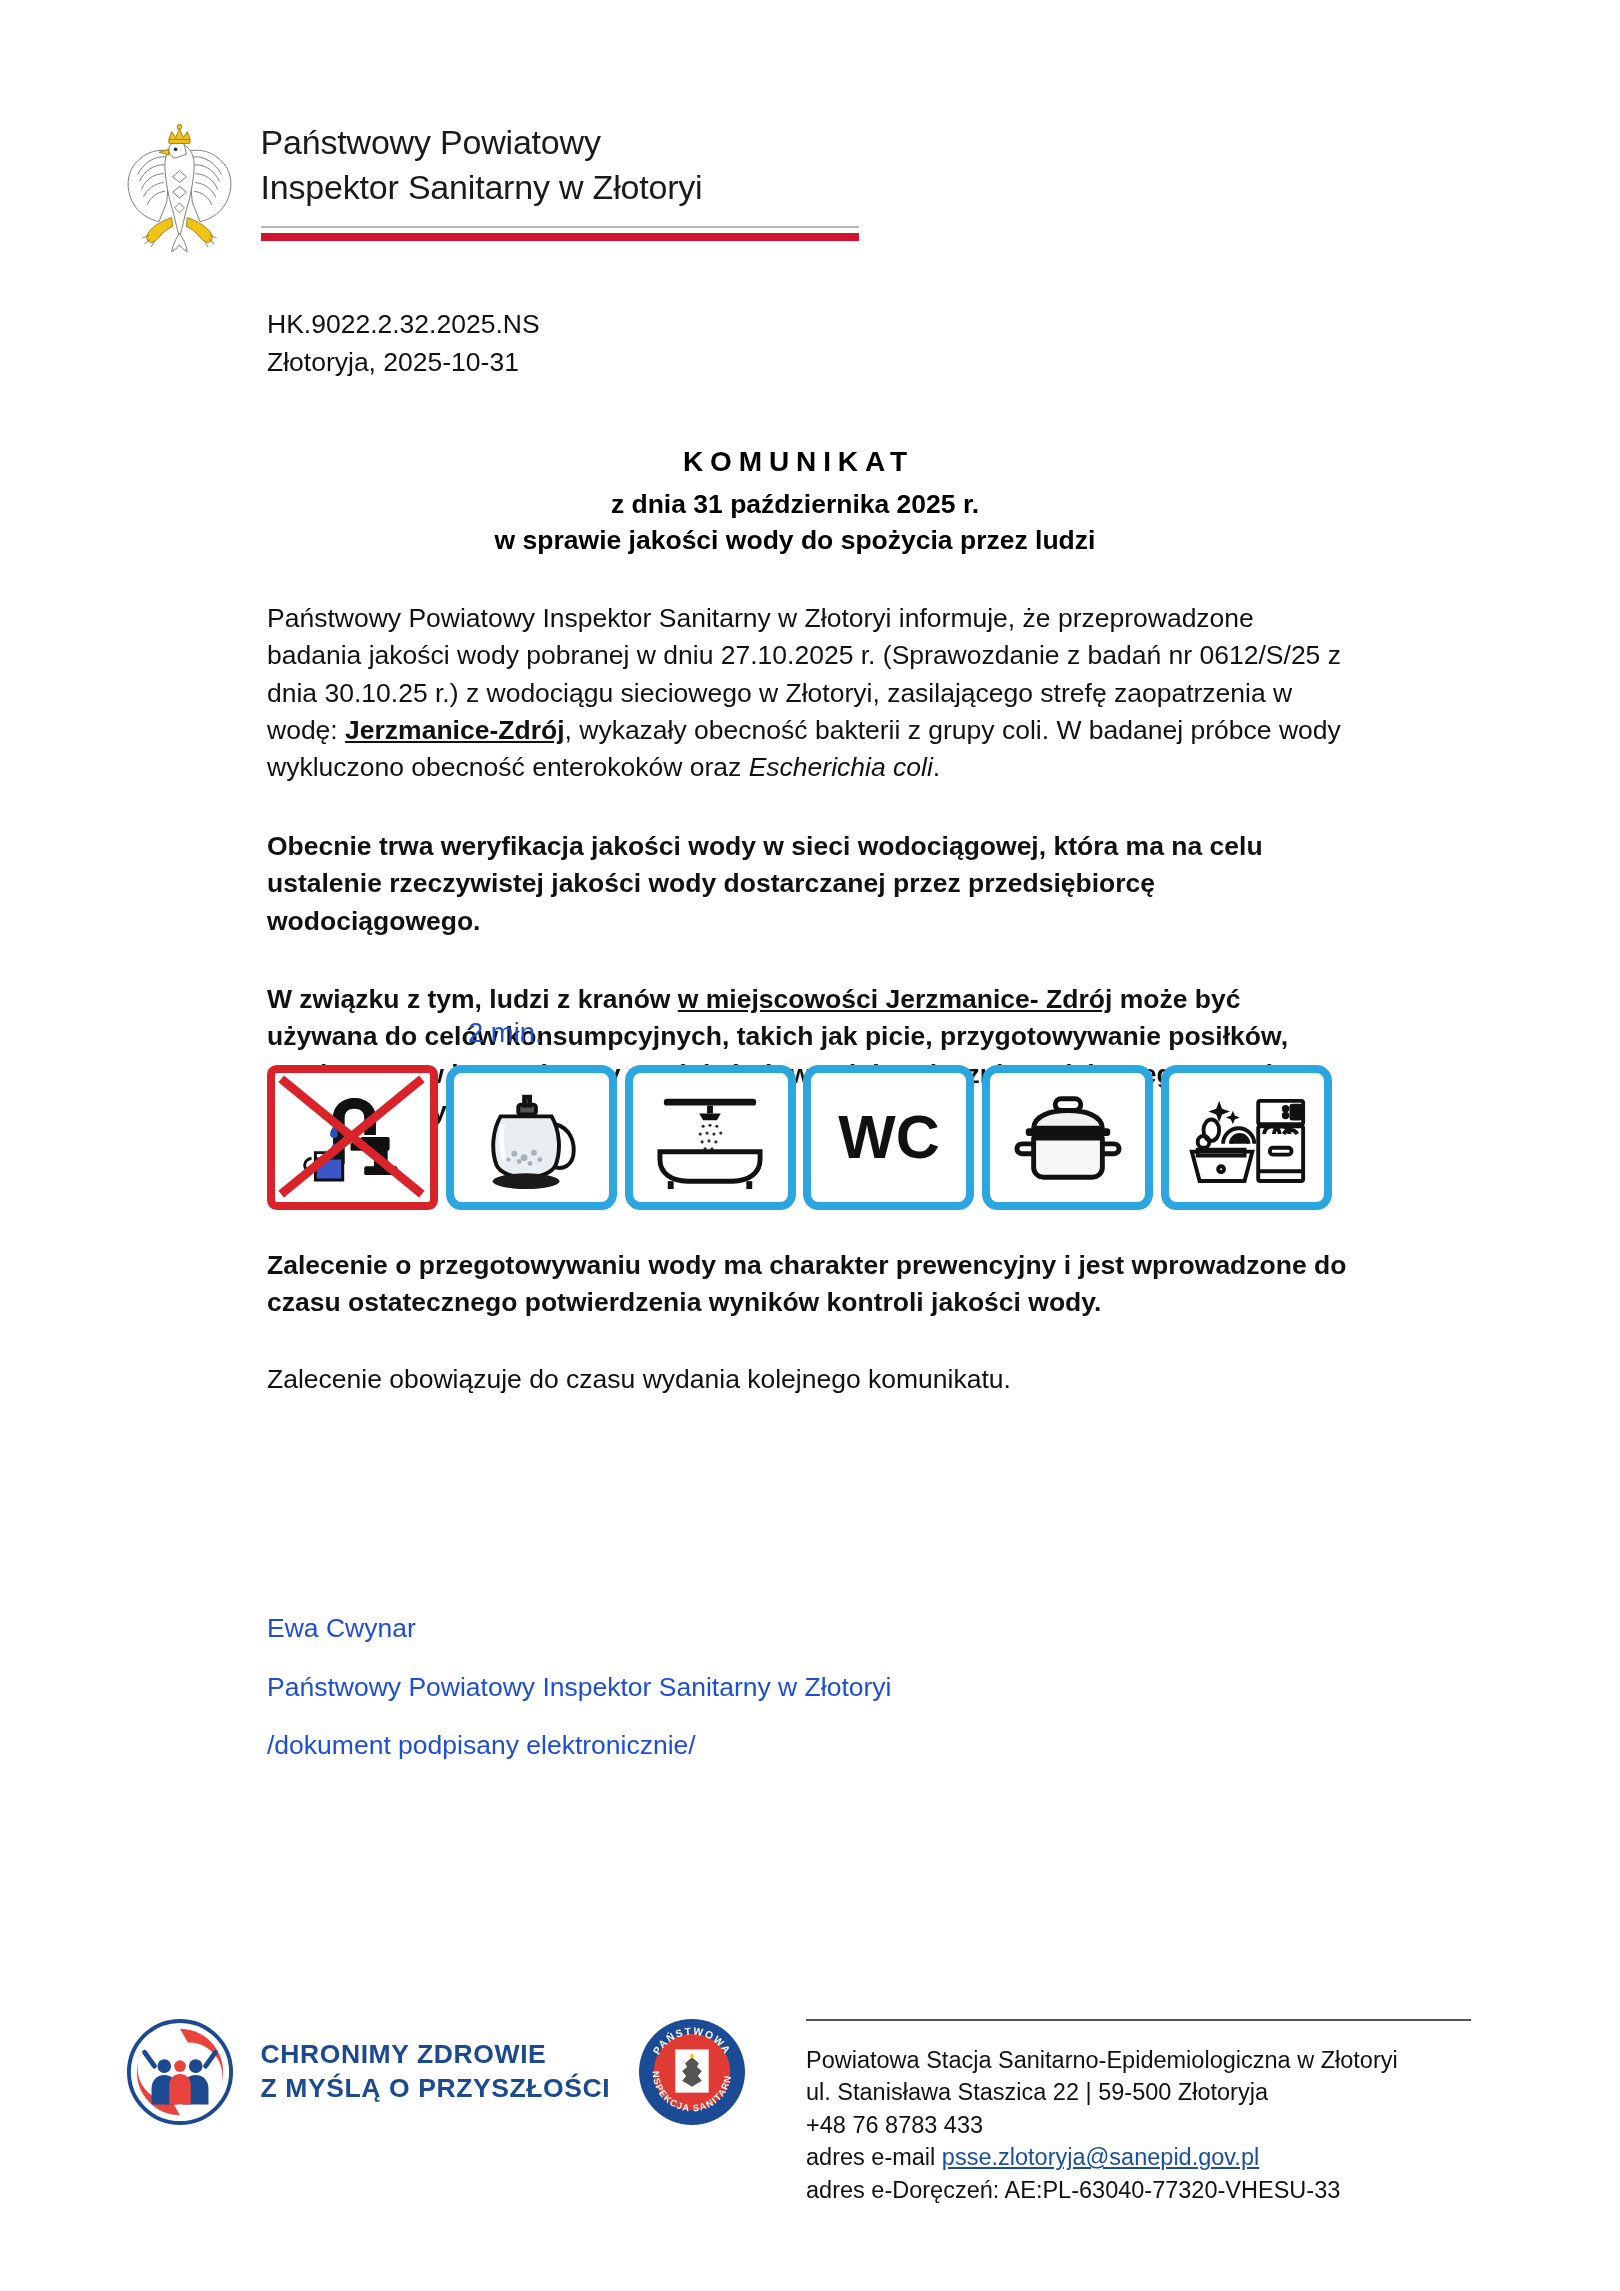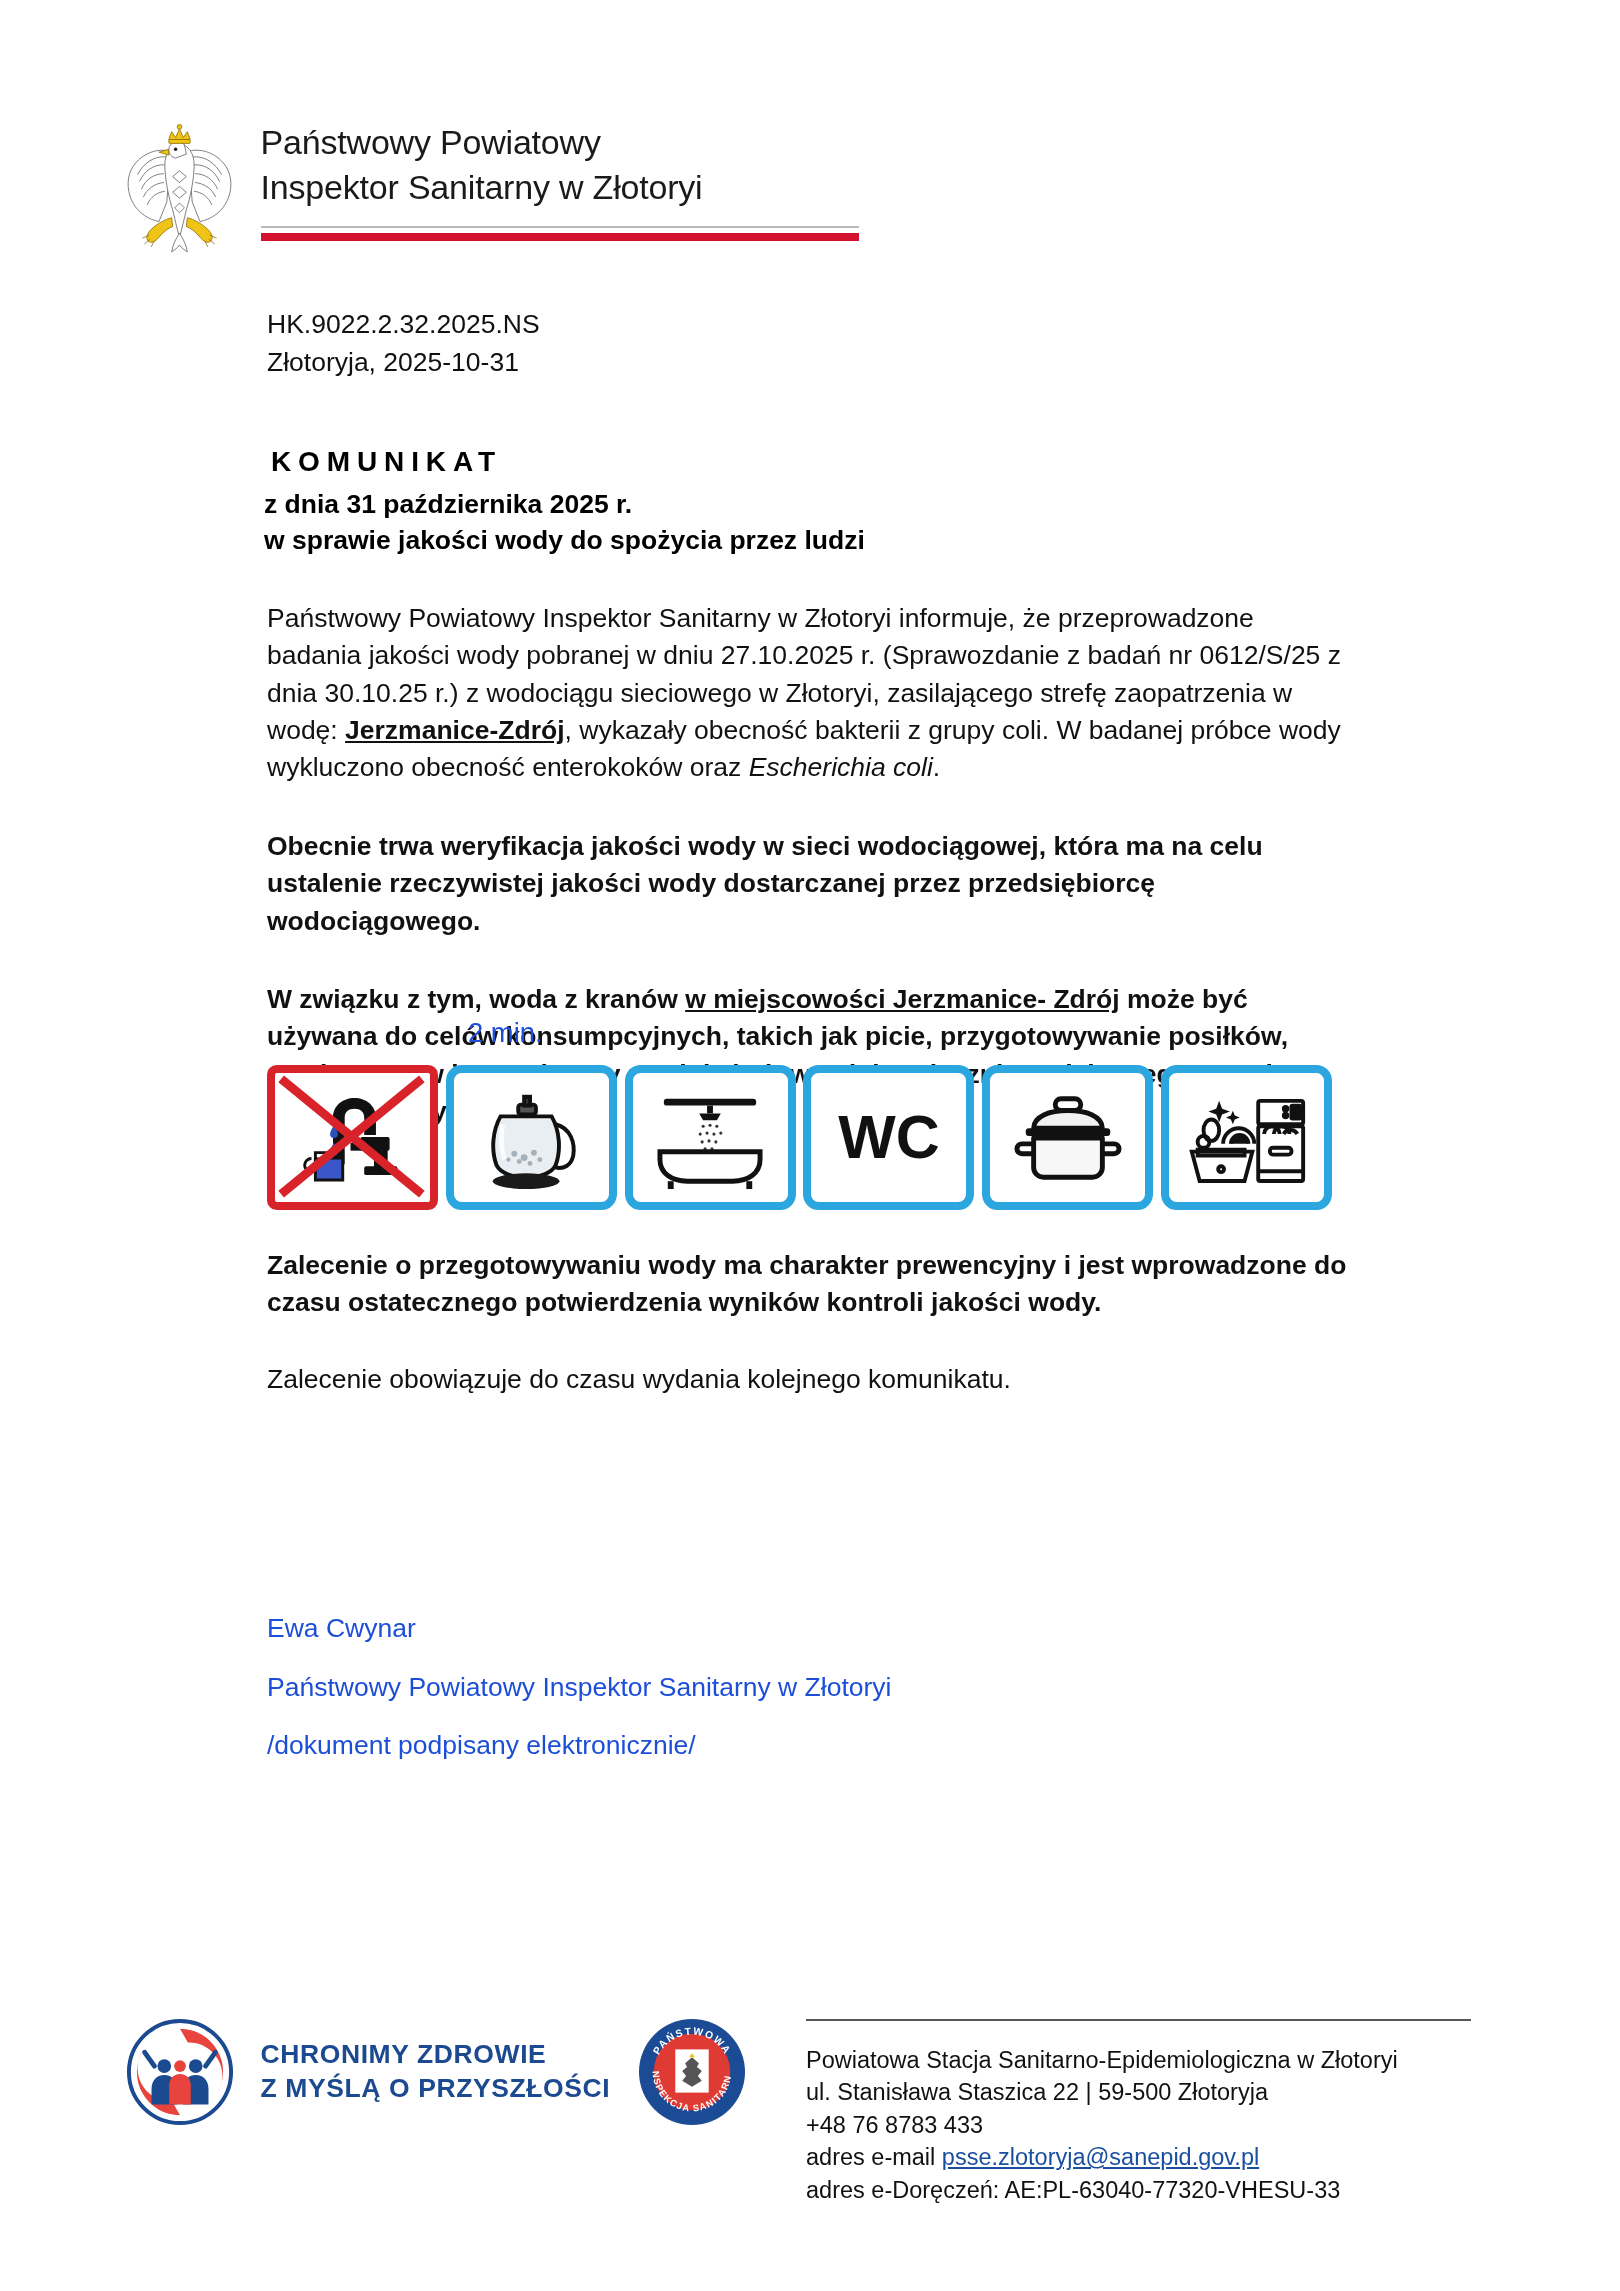--- a/index.html
+++ b/index.html
@@ -65,23 +65,24 @@
     left: 267px;
     top: 306px;
     font-size: 26.5px;
     line-height: 1.42;
     color: #111111;
   }
 
   
   .komunikat-block {
     position: absolute;
-    left: 264px;
+    left: 252px;
     top: 446px;
     width: 1086px;
+    text-align: center;
   }
   .komunikat-main {
     font-size: 28px;
     font-weight: bold;
     letter-spacing: 6.9px;
     margin-left: 6.9px;
   }
   .komunikat-sub {
     font-size: 26.5px;
     font-weight: bold;
@@ -273,21 +274,21 @@
 
   <div class="body-area">
     <p class="para"><span>Państwowy Powiatowy Inspektor Sanitarny w Złotoryi informuje, że przeprowadzone badania jakości wody pobranej w dniu 27.10.2025 r. (Sprawozdanie z badań nr 0612/S/25 z dnia 30.10.25 r.) z wodociągu sieciowego w Złotoryi,  zasilającego strefę zaopatrzenia w wodę: </span><span class="u-bold">Jerzmanice-Zdrój</span><span>, wykazały obecność bakterii z grupy coli. W badanej próbce wody wykluczono obecność enterokoków oraz </span><span class="italic">Escherichia coli</span><span>.</span></p>
 
     <div class="gap-lg"></div>
 
     <p class="para bold">Obecnie trwa weryfikacja jakości wody w sieci wodociągowej, która ma na celu ustalenie rzeczywistej jakości wody dostarczanej przez przedsiębiorcę wodociągowego.</p>
 
     <div class="gap-lg"></div>
 
-    <p class="para bold"><span>W związku z tym, woda z kranów </span><span class="u-plain">w miejscowości Jerzmanice- Zdrój</span><span> może być używana do celów konsumpcyjnych, takich jak picie, przygotowywanie posiłków, mycie warzyw i owoców czy produkcja żywności, wyłącznie po jej przegotowaniu (min. 2 minuty)</span></p>
+    <p class="para bold"><span>W związku z tym, ludzi z kranów </span><span class="u-plain">w miejscowości Jerzmanice- Zdrój</span><span> może być używana do celów konsumpcyjnych, takich jak picie, przygotowywanie posiłków, mycie warzyw i owoców czy produkcja żywności, wyłącznie po jej przegotowaniu (min. 2 minuty)</span></p>
   </div>
 
   <div class="picto-zone">
     <div class="picto-caption">2 min.</div>
     <div class="picto-row">
 
       <div class="picto red">
         <svg width="125" height="110" viewBox="0 0 128 112" xmlns="http://www.w3.org/2000/svg">
           <g fill="#111111">
             <path d="M44 84 L44 36 C44 24 54 16 66 16 C78 16 88 24 88 36 L88 54 L76 54 L76 36 C76 30 72 27 66 27 C60 27 56 30 56 36 L56 84 Z"></path>

